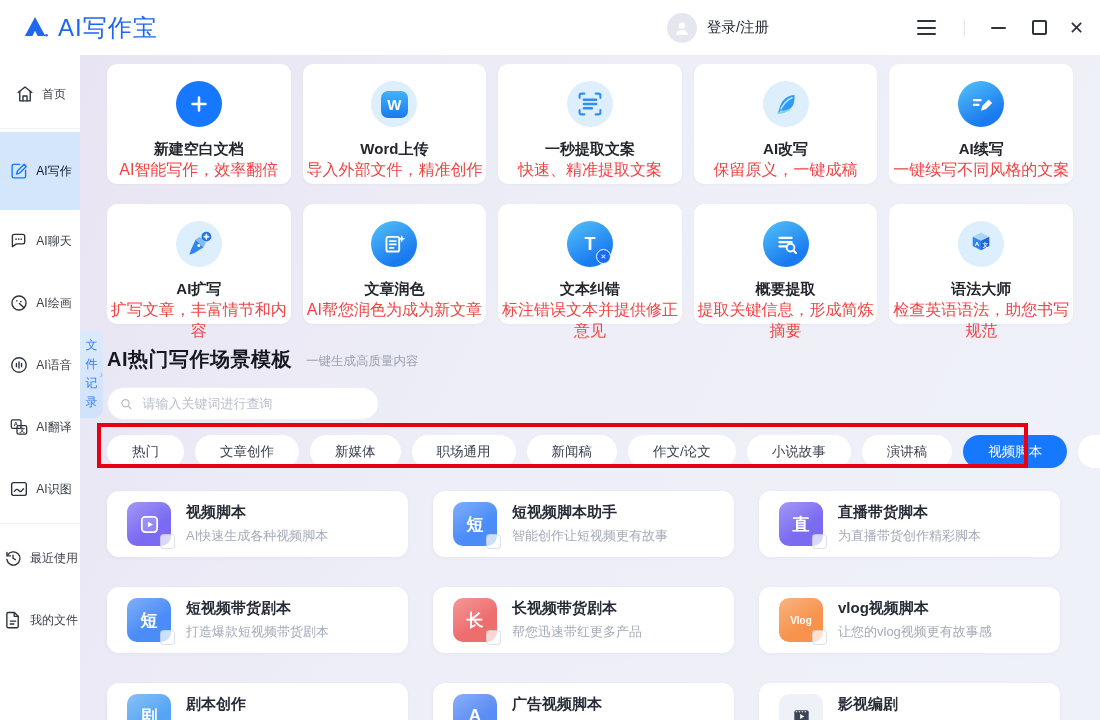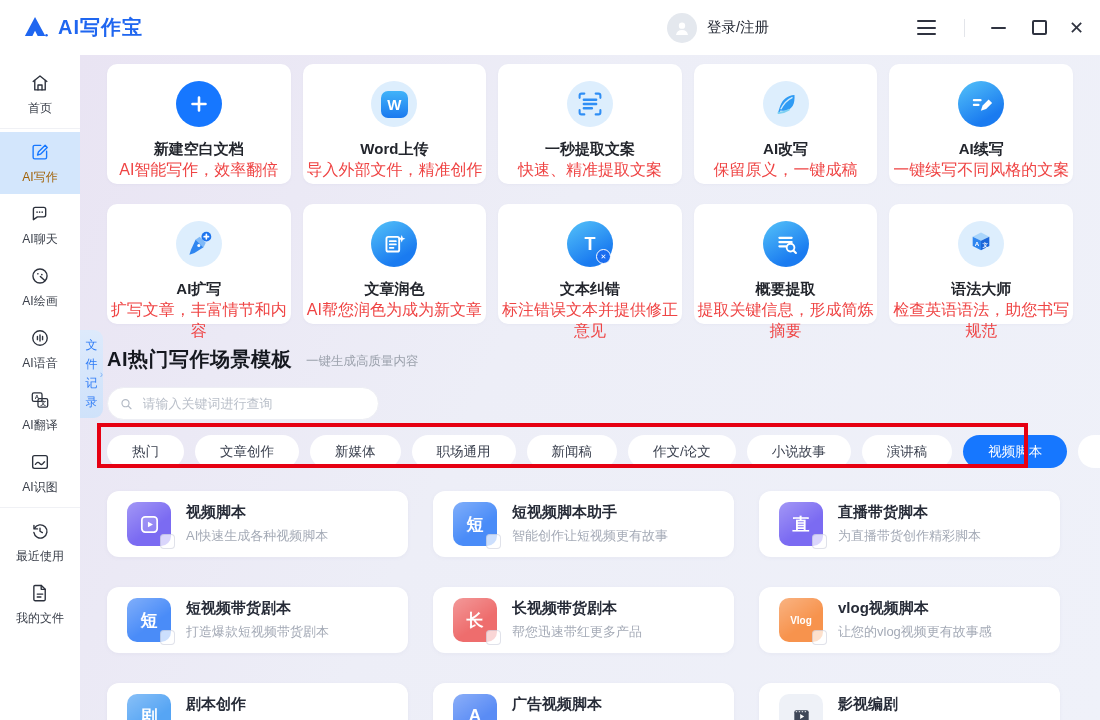--- a/index.html
+++ b/index.html
@@ -6,40 +6,40 @@
   body{width:1100px;height:720px;overflow:hidden;position:relative;
        font-family:"Liberation Sans","DejaVu Sans",sans-serif;background:#fff;-webkit-font-smoothing:antialiased}
   .app{position:absolute;inset:0}
 
   
   .titlebar{position:absolute;top:0;left:0;right:0;height:55px;background:#fff;z-index:10;
             display:flex;align-items:center;justify-content:space-between;
             padding:0 16px 0 22px;box-sizing:border-box}
   .logo{display:flex;align-items:center;gap:9px}
   .logo-mark{width:27px;height:27px;display:flex}
-  .logo-name{font-size:20px;font-weight:700;color:#1f66f0;letter-spacing:1px}
+  .logo-name{font-size:24px;font-weight:400;color:#1f66f0;letter-spacing:1px}
   .tb-right{display:flex;align-items:center}
   .avatar{width:30px;height:30px;border-radius:50%;background:#e4e8ee;display:flex;align-items:center;justify-content:center;cursor:pointer}
   .login{font-size:14.5px;color:#262b36;margin-left:10px;cursor:pointer}
   .hamb{width:19px;display:flex;flex-direction:column;gap:4.5px;cursor:pointer;margin-left:148px}
   .hamb i{height:2px;background:#2f3340;border-radius:1px}
   .vdiv{width:1px;height:18px;background:#e3e5ea;margin-left:28px}
   .win-btn{display:flex;align-items:center;justify-content:center;cursor:pointer;margin-left:26px}
   .min-glyph{width:15px;height:2px;background:#2f3340;border-radius:1px;display:block}
   .max-glyph{width:11px;height:11px;border:2px solid #2f3340;border-radius:2px;display:block}
   .close{font-size:18px;color:#2f3340;line-height:1;margin-left:22px}
 
   
   .sidebar{position:absolute;top:55px;left:0;bottom:0;width:80px;background:#fff;z-index:6;
            display:flex;flex-direction:column;align-items:center;padding-top:8px;box-sizing:border-box}
-  .nav-item{width:80px;height:62px;display:flex;flex-direction:column;align-items:center;justify-content:center;
+  .nav-item{width:80px;height:62px;display:flex;flex-direction:row;align-items:center;justify-content:center;
             gap:6px;color:#3b404b;cursor:pointer;flex:none}
   .nav-icon{width:22px;height:22px;color:#2c313c;display:flex}
   .nav-label{font-size:12px}
-  .nav-item.active{background:#d3e6fc;height:62px;color:#a16207}
+  .nav-item.active{background:#d3e6fc;height:78px;color:#0f172a}
   .nav-item.active .nav-icon{color:#1677ff}
   .nav-div{width:80px;height:1px;background:#f0f1f5;margin:3px 0;flex:none}
 
   
   .filetab{position:absolute;left:80px;top:330px;width:23px;height:88px;z-index:7;cursor:pointer;
            background:linear-gradient(180deg,#ddeafc,#cfe2fa);border-radius:0 9px 9px 0;
            display:flex;align-items:center;justify-content:center}
   .filetab-text{width:13px;font-size:12px;line-height:1.6;color:#2e7cf6;word-break:break-all;text-align:center}
   .chev{position:absolute;right:0;top:50%;transform:translateY(-50%);font-size:10px;color:#84b3f5}
 

